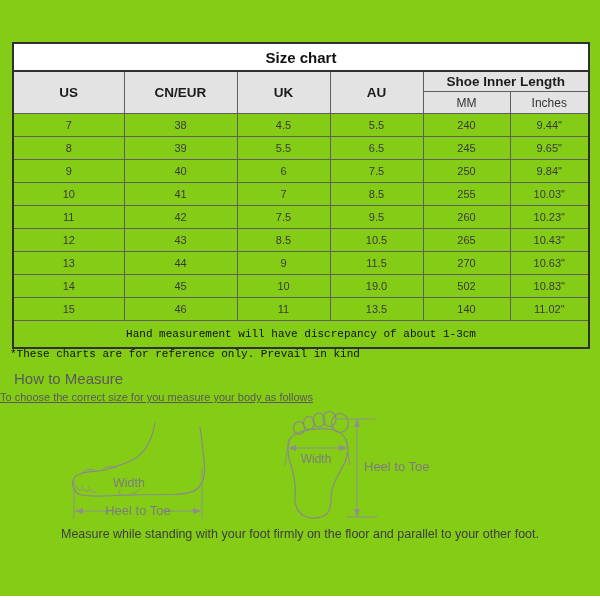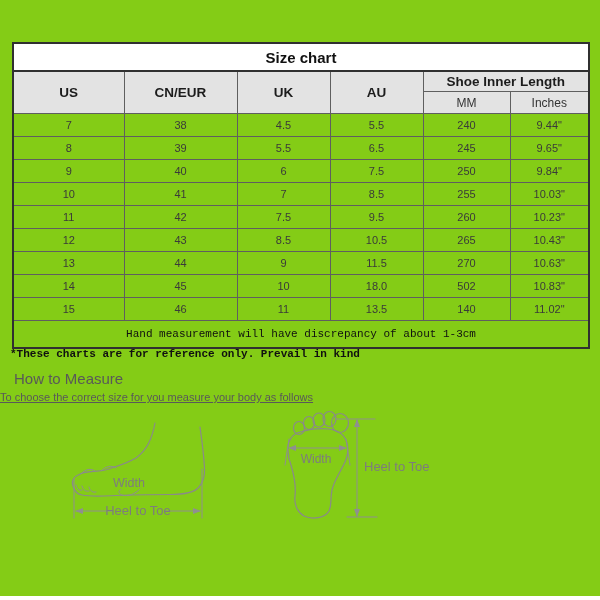--- a/index.html
+++ b/index.html
@@ -27,21 +27,21 @@
   th.sub-col { font-size:12px; font-weight:normal; color:#333333; height:21px; }
   table.size-chart tbody td { height:22px; font-size:11px; color:#3a3a3a; }
   tr.footer-row td {
     height:26px; font-family:"Liberation Mono", monospace; font-weight:normal;
     font-size:11px; color:#101010;
   }
 
   
   .ref-note {
     position:absolute; left:10px; top:348px;
-    font-family:"Liberation Mono", monospace; font-weight:bold;
+    font-family:"Liberation Mono", monospace; font-weight:normal;
     font-size:11px; color:#101010; white-space:nowrap;
   }
   .htm-heading { position:absolute; left:14px; top:370px; font-size:15px; color:#595959; }
   .htm-sub { position:absolute; left:0; top:391px; font-size:11px; color:#595959;text-decoration:underline; }
   .footnote {
     position:absolute; left:0; top:527px; width:600px; text-align:center;
     font-size:12.5px; color:#3d3d3d;
   }
 
   
@@ -137,21 +137,21 @@
           <td>44</td>
           <td>9</td>
           <td>11.5</td>
           <td>270</td>
           <td>10.63"</td>
         </tr>
         <tr>
           <td>14</td>
           <td>45</td>
           <td>10</td>
-          <td>18.0</td>
+          <td>19.0</td>
           <td>502</td>
           <td>10.83"</td>
         </tr>
         <tr>
           <td>15</td>
           <td>46</td>
           <td>11</td>
           <td>13.5</td>
           <td>140</td>
           <td>11.02"</td>
@@ -207,14 +207,15 @@
     <polygon class="arrowhead" points="75,45 67,42 67,48"></polygon>
     <line class="thin" x1="63" y1="16" x2="103" y2="16"></line>
     <line class="thin" x1="75" y1="114" x2="105" y2="114"></line>
     <line class="thin" x1="85" y1="17" x2="85" y2="113"></line>
     <polygon class="arrowhead" points="85,16 82,24 88,24"></polygon>
     <polygon class="arrowhead" points="85,114 82,106 88,106"></polygon>
     <text x="44" y="60" font-size="12" text-anchor="middle">Width</text>
     <text x="92" y="68" font-size="13" fill="#8a8a8a">Heel to Toe</text>
   </svg>
 
+  <div class="footnote">Measure while standing with your foot firmly on the floor and parallel to your other foot.</div>
 
 </div>
 
 </body></html>

